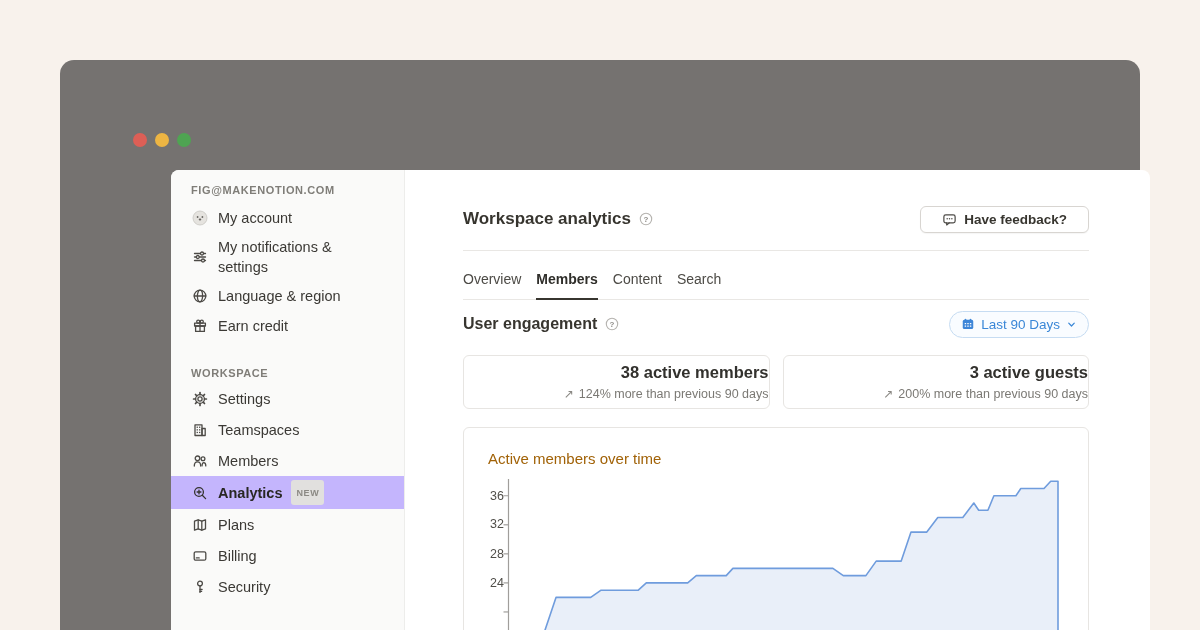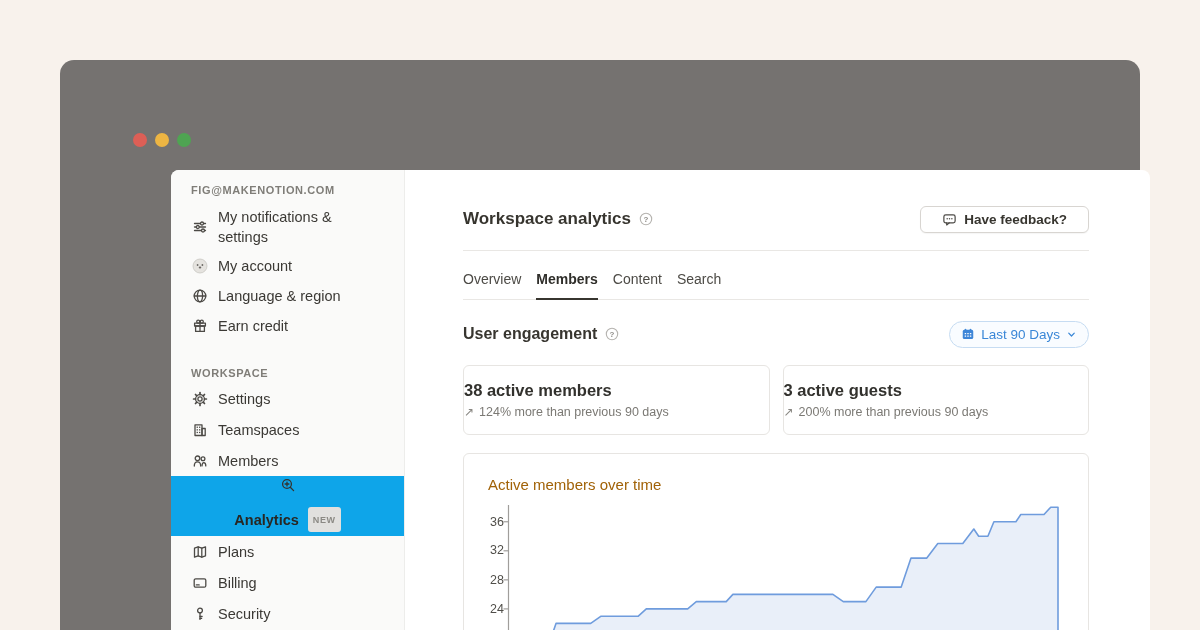--- a/index.html
+++ b/index.html
@@ -32,21 +32,21 @@
     letter-spacing:0.6px; color:#7f7d78;
   }
   .sb-email { margin-bottom:7px; }
   .sb-section { margin-top:26px; margin-bottom:4px; }
   .sb-item {
     display:flex; align-items:center; gap:9px; padding:0 20px;
     min-height:30px; font-size:14.5px; color:#3b3935; cursor:pointer;
   }
   .sb-item .lbl { line-height:20px; padding:4px 0; }
   .ws .sb-item { min-height:31px; }
-  .sb-item.active { background:#0ea5e9; font-weight:bold; color:#282723;flex-direction:column; }
+  .sb-item.active { background:#c4b5fd; font-weight:bold; color:#282723; }
   .sb-icon { width:18px; height:18px; flex-shrink:0; display:flex; align-items:center; justify-content:center; }
   .sb-icon svg { width:16px; height:16px; }
   .badge {
     display:inline-block; background:#e1e0de; color:#8b8984;
     font-size:9px; font-weight:bold; letter-spacing:0.6px;
     padding:2.5px 5px; border-radius:3px; margin-left:9px; vertical-align:2px;
   }
   
   .main { flex:1; padding:0 61px 0 58px; position:relative; }
   .main-header { display:flex; justify-content:space-between; align-items:center; margin-top:36px; height:26px; }
@@ -58,31 +58,31 @@
     font-size:13.5px; font-weight:bold; color:#37352f; cursor:pointer;
     box-shadow:0 1px 1px rgba(0,0,0,0.04);
   }
   .divider { border-bottom:1px solid #e9e7e4; margin-top:18px; }
   .tabs { display:flex; gap:15px; border-bottom:1px solid #e9e7e4; }
   .tab { padding:20px 0 12px; font-size:14px; color:#4c4a45; cursor:pointer; position:relative; }
   .tab.active { color:#2f2e2a; font-weight:bold; }
   .tab.active::after {
     content:""; position:absolute; left:0; right:0; bottom:-1px; height:2px; background:#37352f;
   }
-  .eng-header { display:flex; justify-content:space-between; align-items:center; margin-top:21px; height:26px; }
+  .eng-header { display:flex; justify-content:space-between; align-items:center; margin-top:11px; height:26px; }
   .sec-title { font-size:16px; font-weight:bold; display:flex; align-items:center; gap:8px; }
   .pill {
     display:flex; align-items:center; gap:6px; height:27px; padding:0 11px;
     border:1px solid #c6dcf2; border-radius:14px; background:#f9fcff;
     color:#3a87d7; font-size:13.5px; cursor:pointer;
   }
   .stat-row { display:flex; gap:13px; margin-top:18px; }
   .stat-card {
-    flex:1; height:70px; border:1px solid #e7e5e2; border-radius:6px; background:#fff;
-    display:flex; flex-direction:column; align-items:flex-start; justify-content:center; gap:5px;
+    flex:1; height:54px; border:1px solid #e7e5e2; border-radius:6px; background:#fff;
+    display:flex; flex-direction:column; align-items:flex-end; justify-content:center; gap:5px;
   }
   .stat-value { font-size:16.5px; font-weight:bold; color:#32312d; }
   .stat-delta { font-size:12.5px; color:#7b7974; display:flex; align-items:center; gap:5px; }
   .trend { font-size:12px; color:#8a8883; }
   .chart-card {
     margin-top:18px; height:345px; border:1px solid #e7e5e2; border-radius:6px;
     background:#fff; padding:22px 24px; overflow:hidden;
   }
   .chart-title { font-size:15px; font-weight:normal; color:#a16207; }
   .chart-plot { position:relative; margin-top:10px; height:295px; }
@@ -98,45 +98,45 @@
 
 <div class="window">
   <div class="traffic t-red"></div>
   <div class="traffic t-yellow"></div>
   <div class="traffic t-green"></div>
 
   <div class="panel">
 
     <div class="sidebar">
       <div class="sb-email">FIG@MAKENOTION.COM</div>
+
+      <div class="sb-item">
+        <span class="sb-icon">
+          <svg viewBox="0 0 16 16">
+              <circle cx="8" cy="8" r="7" fill="#e5e3df" stroke="#c8c6c2" stroke-width="0.8"></circle>
+              <circle cx="5.6" cy="7" r="0.9" fill="#6b6965"></circle>
+              <circle cx="10.4" cy="7" r="0.9" fill="#6b6965"></circle>
+              <ellipse cx="8" cy="9.6" rx="1.3" ry="1" fill="#6b6965"></ellipse>
+            </svg>
+        </span>
+        <span class="lbl">My account</span>
+      </div>
 
       <div class="sb-item">
         <span class="sb-icon">
           <svg viewBox="0 0 16 16" class="icon-stroke">
               <line x1="2.5" y1="4.5" x2="13.5" y2="4.5"></line>
               <line x1="2.5" y1="8" x2="13.5" y2="8"></line>
               <line x1="2.5" y1="11.5" x2="13.5" y2="11.5"></line>
               <circle cx="10" cy="4.5" r="1.5" fill="#fafaf9"></circle>
               <circle cx="5.8" cy="8" r="1.5" fill="#fafaf9"></circle>
               <circle cx="11" cy="11.5" r="1.5" fill="#fafaf9"></circle>
             </svg>
         </span>
         <span class="lbl">My notifications &amp; settings</span>
-      </div>
-
-      <div class="sb-item">
-        <span class="sb-icon">
-          <svg viewBox="0 0 16 16">
-              <circle cx="8" cy="8" r="7" fill="#e5e3df" stroke="#c8c6c2" stroke-width="0.8"></circle>
-              <circle cx="5.6" cy="7" r="0.9" fill="#6b6965"></circle>
-              <circle cx="10.4" cy="7" r="0.9" fill="#6b6965"></circle>
-              <ellipse cx="8" cy="9.6" rx="1.3" ry="1" fill="#6b6965"></ellipse>
-            </svg>
-        </span>
-        <span class="lbl">My account</span>
       </div>
 
 
       <div class="sb-item">
         <span class="sb-icon">
           <svg viewBox="0 0 16 16" class="icon-stroke">
               <circle cx="8" cy="8" r="5.8"></circle>
               <ellipse cx="8" cy="8" rx="2.6" ry="5.8"></ellipse>
               <line x1="2.2" y1="8" x2="13.8" y2="8"></line>
             </svg>

